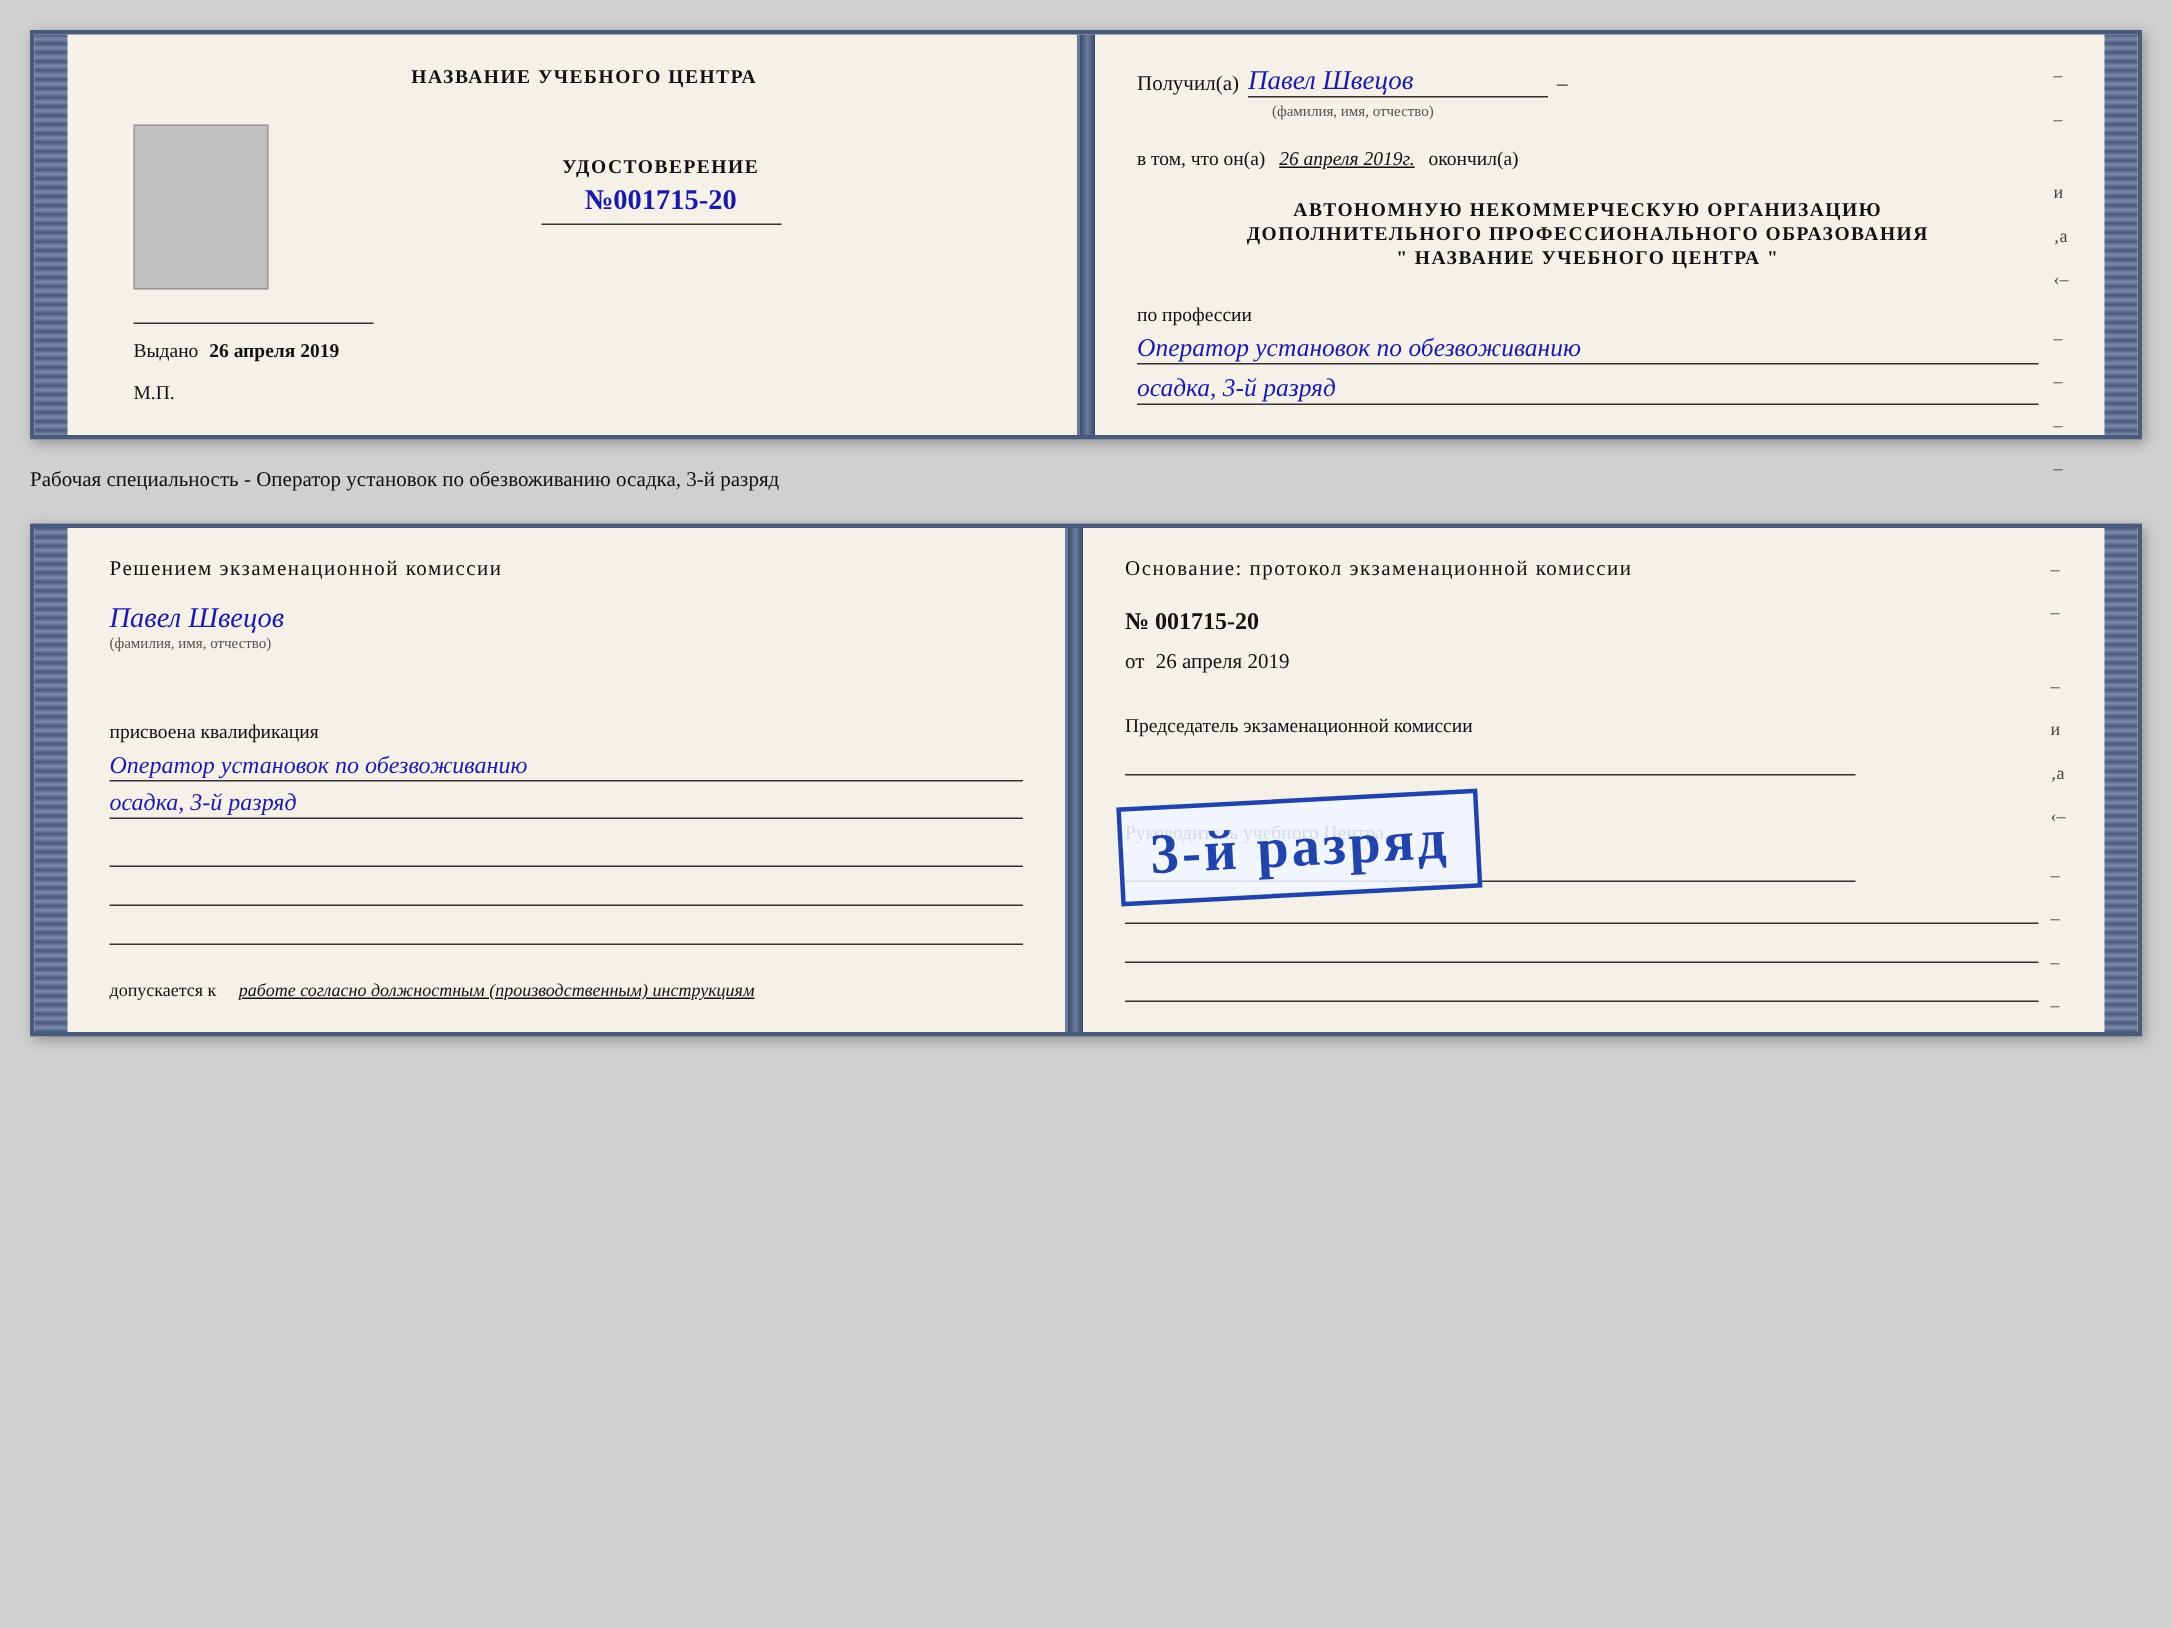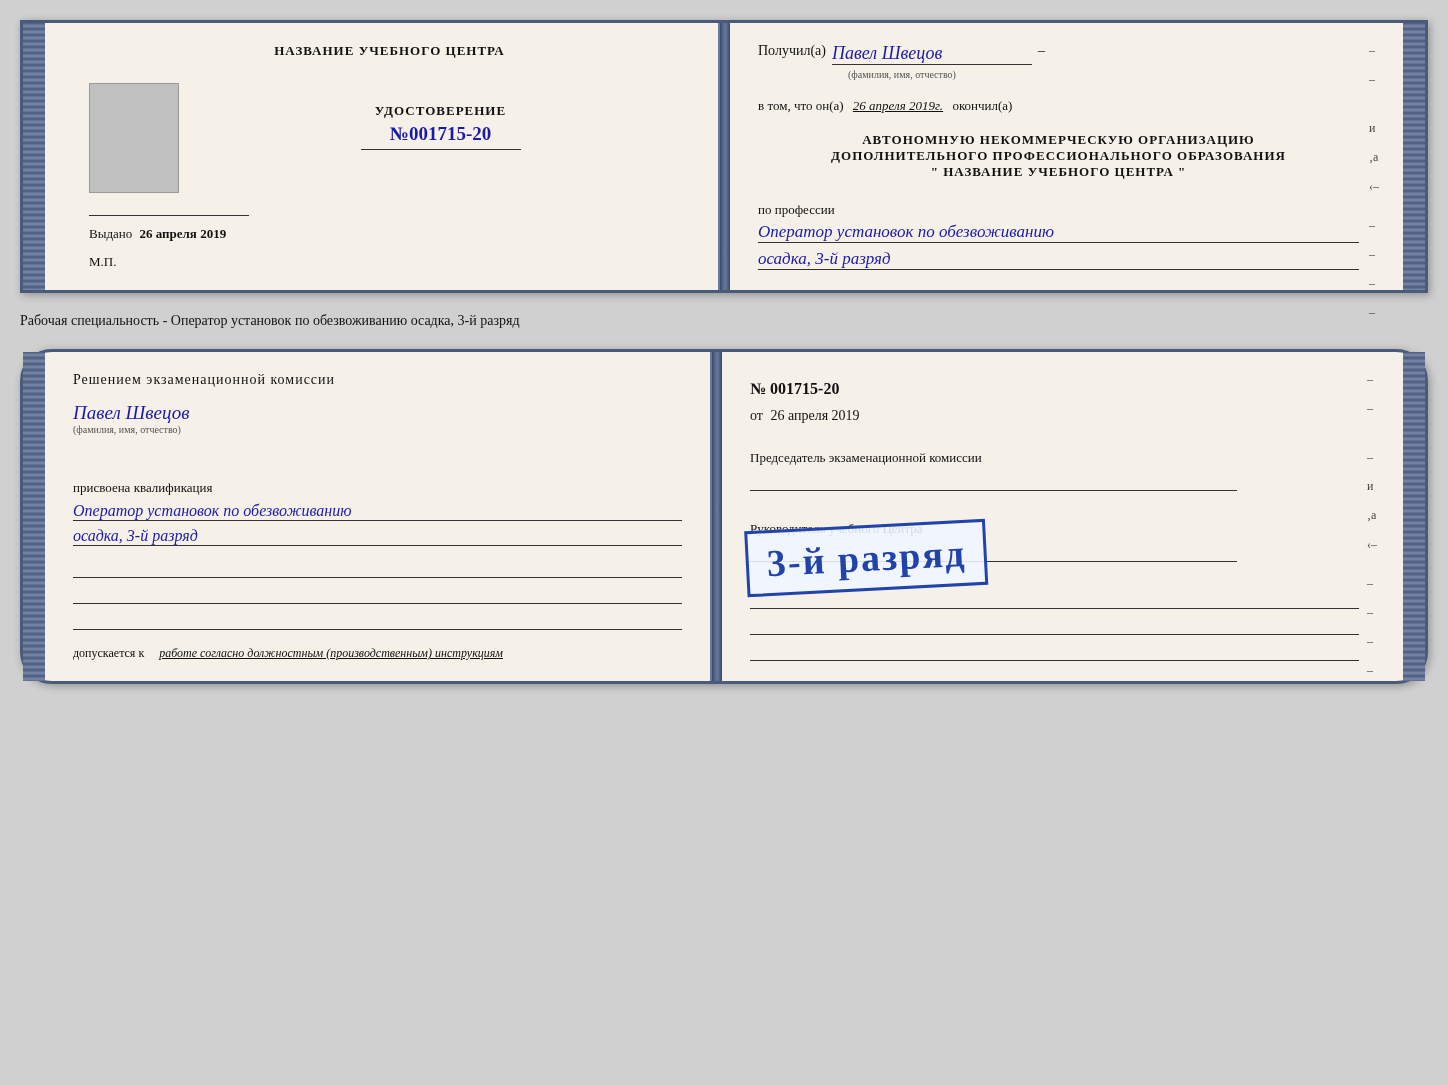--- a/index.html
+++ b/index.html
@@ -107,21 +107,21 @@
         </div>
       </div>
 
       <div style="margin-top:12px; align-self:flex-start; font-size:13px; color:#111;">М.П.</div>
     </div>
 
     <div style="width:10px; background: linear-gradient(to right, #3a4a6a, #6a7a9a, #3a4a6a); flex-shrink:0;"></div>
 
     <div class="cert-book-inner-right">
 
-      <div style="font-size:14px; color:#111; display:flex; align-items:flex-start; gap:6px; flex-wrap:wrap;">
+      <div style="font-size:14px; color:#111; display:flex; align-items:flex-end; gap:6px; flex-wrap:wrap;">
         <span>Получил(а)</span>
         <span style="font-size:18px; color:#1a1aaa; font-style:italic; border-bottom:1px solid #333; min-width:200px;">Павел Швецов</span>
         <span>–</span>
       </div>
       <div style="font-size:10px; color:#555; margin-top:-8px; margin-left:90px;">(фамилия, имя, отчество)</div>
 
       <div style="font-size:13px; color:#111; margin-top:6px;">
         <span>в том, что он(а)</span>
         <span style="text-decoration:underline; font-style:italic; font-size:13px; margin: 0 6px;">26 апреля 2019г.</span>
         <span>окончил(а)</span>
@@ -150,21 +150,21 @@
         <span class="dash-item">–</span>
         <span class="dash-item">–</span>
       </div>
     </div>
 
     <div style="width:22px; background: repeating-linear-gradient(to bottom, #4a5a7a 0px, #7a8aaa 3px, #4a5a7a 6px); flex-shrink:0;"></div>
   </div>
 
   <div style="font-size:14px; color:#111; padding: 4px 0;">Рабочая специальность - Оператор установок по обезвоживанию осадка, 3-й разряд</div>
 
-  <div class="qualification-book" style="position:relative;border-radius:32px;">
+  <div class="qualification-book" style="position:relative;">
 
     <div style="width:22px; background: repeating-linear-gradient(to bottom, #4a5a7a 0px, #7a8aaa 3px, #4a5a7a 6px); flex-shrink:0;"></div>
 
     <div style="flex:1; padding:20px 28px 20px 28px; border-right:2px solid #6a7a9a; display:flex; flex-direction:column; position:relative;">
       <div style="font-size:14px; color:#111; letter-spacing:1px; margin-bottom:14px;">Решением экзаменационной комиссии</div>
 
       <div style="font-size:19px; color:#1a1aaa; font-style:italic;">Павел Швецов</div>
       <div style="font-size:10px; color:#555; margin-bottom:10px;">(фамилия, имя, отчество)</div>
 
       <div style="font-size:13px; color:#111; margin-bottom:6px;margin-top:35px;">присвоена квалификация</div>
@@ -180,20 +180,21 @@
 
       <div style="font-size:12px; color:#111; margin-top:auto;">
         <span>допускается к</span>
         <span style="font-style:italic; text-decoration:underline; font-size:12px; margin-left:12px;">работе согласно должностным (производственным) инструкциям</span>
       </div>
     </div>
 
     <div style="width:10px; background: linear-gradient(to right, #3a4a6a, #6a7a9a, #3a4a6a); flex-shrink:0;"></div>
 
     <div style="flex:1; padding:20px 44px 20px 28px; display:flex; flex-direction:column; gap:10px; position:relative;">
+      <div style="font-size:14px; color:#111; letter-spacing:1px;">Основание: протокол экзаменационной комиссии</div>
 
       <div style="margin-top:8px;">
         <span style="font-size:16px; font-weight:bold; color:#111;">
           <span>№</span> <span>001715-20</span>
         </span>
       </div>
 
       <div style="font-size:14px; color:#111;">
         <span>от</span>
         <span style="margin-left:4px;">26 апреля 2019</span>

